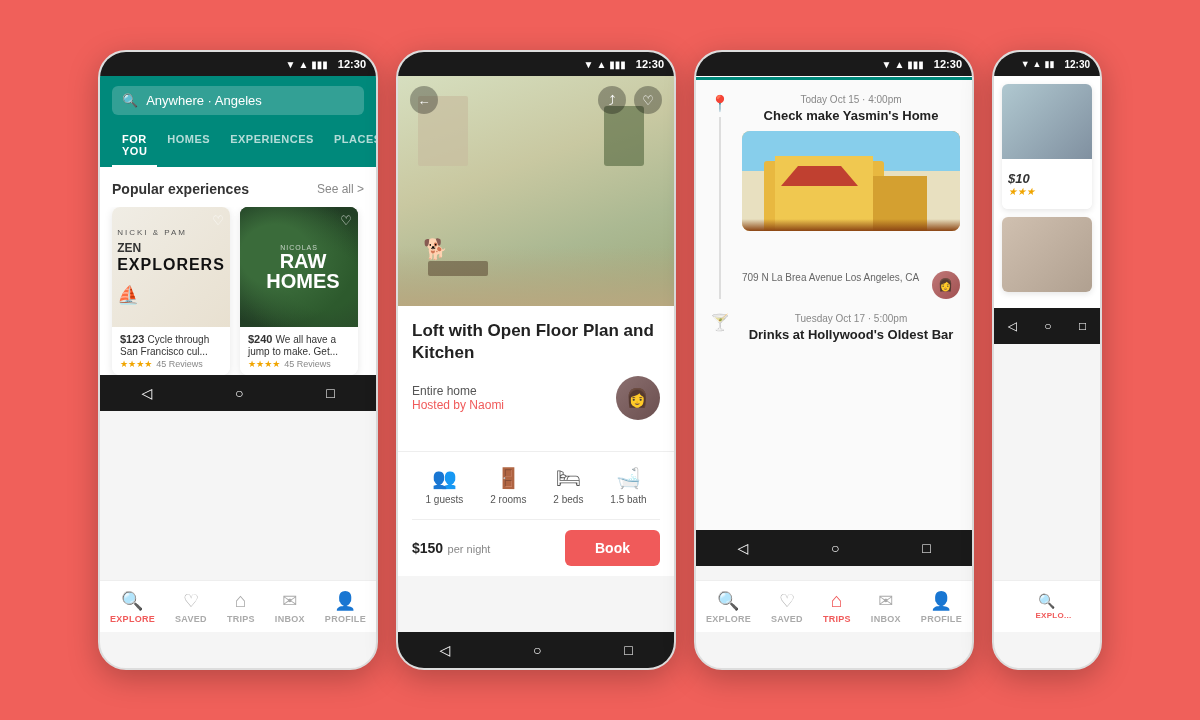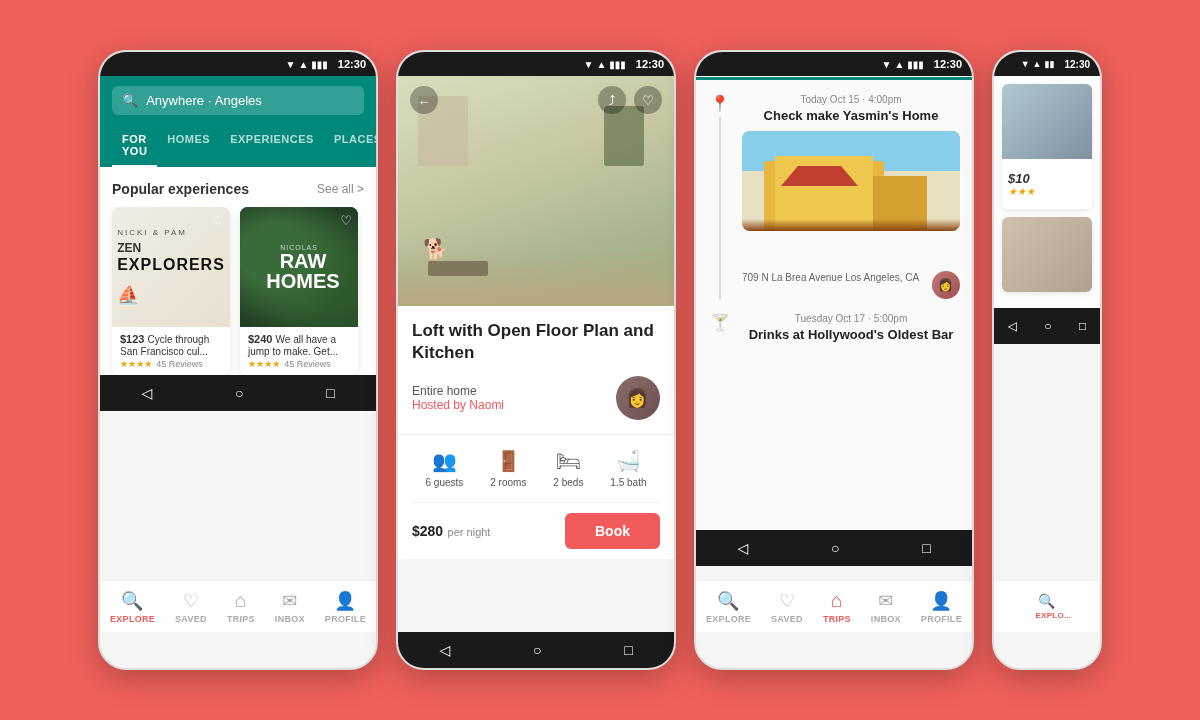--- a/index.html
+++ b/index.html
@@ -288,21 +288,21 @@
       font-size: 17px;
       font-weight: 700;
       color: #222;
       line-height: 1.3;
       margin-bottom: 12px;
     }
     .host-row {
       display: flex;
       align-items: center;
       justify-content: space-between;
-      margin-bottom: 14px;
+      margin-bottom: 31px;
     }
     .host-info .host-type {
       font-size: 12px;
       color: #555;
     }
     .host-info .host-name {
       font-size: 12px;
       color: #f05a5a;
     }
     .host-avatar {
@@ -561,38 +561,38 @@
           <div class="host-name">Hosted by Naomi</div>
         </div>
         <div class="host-avatar">
           <span>👩</span>
         </div>
       </div>
       <div class="divider"></div>
       <div class="amenities-row">
         <div class="amenity">
           <span class="amenity-icon">👥</span>
-          <span class="amenity-label">6 guests</span>
+          <span class="amenity-label">1 guests</span>
         </div>
         <div class="amenity">
           <span class="amenity-icon">🚪</span>
           <span class="amenity-label">2 rooms</span>
         </div>
         <div class="amenity">
           <span class="amenity-icon">🛏</span>
           <span class="amenity-label">2 beds</span>
         </div>
         <div class="amenity">
           <span class="amenity-icon">🛁</span>
           <span class="amenity-label">1.5 bath</span>
         </div>
       </div>
       <div class="price-book-row">
         <div class="price-info">
-          <span class="per-night">$280</span>
+          <span class="per-night">$150</span>
           <span class="per-night-label"> <span>per night</span></span>
         </div>
         <button class="book-btn">Book</button>
       </div>
     </div>
 
     <div class="bottom-bar" style="position:absolute; bottom:0; left:0; right:0;">
       <span class="nav-btn">◁</span>
       <span class="nav-btn">○</span>
       <span class="nav-btn">□</span>

